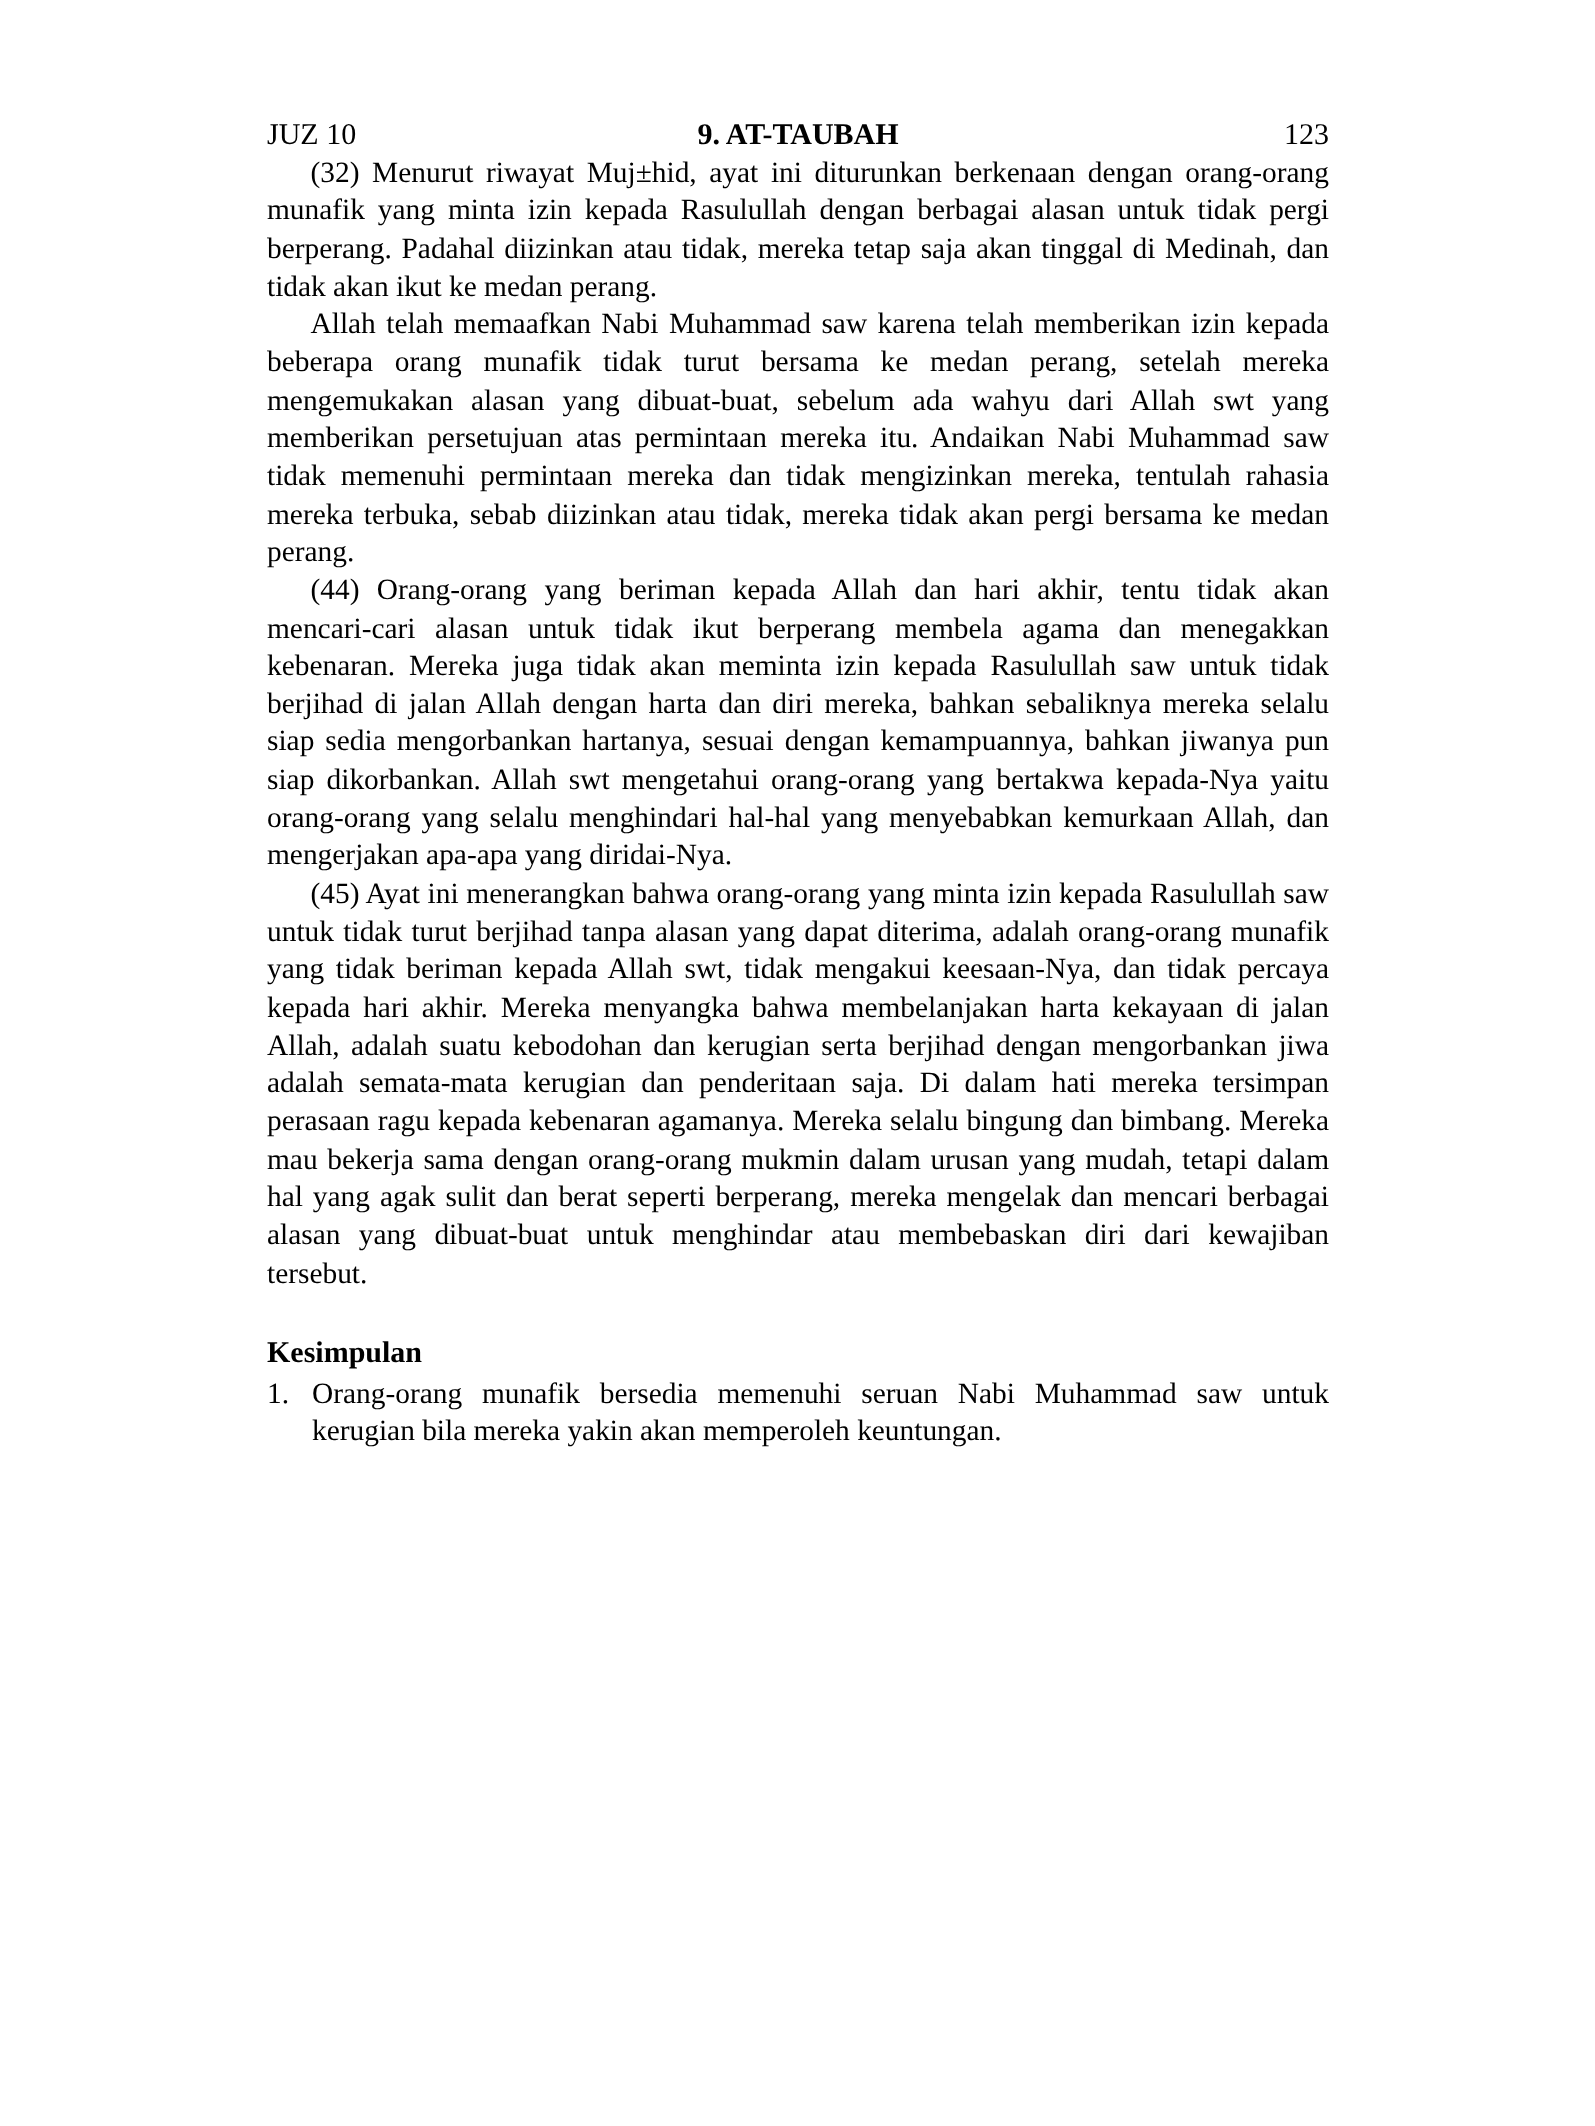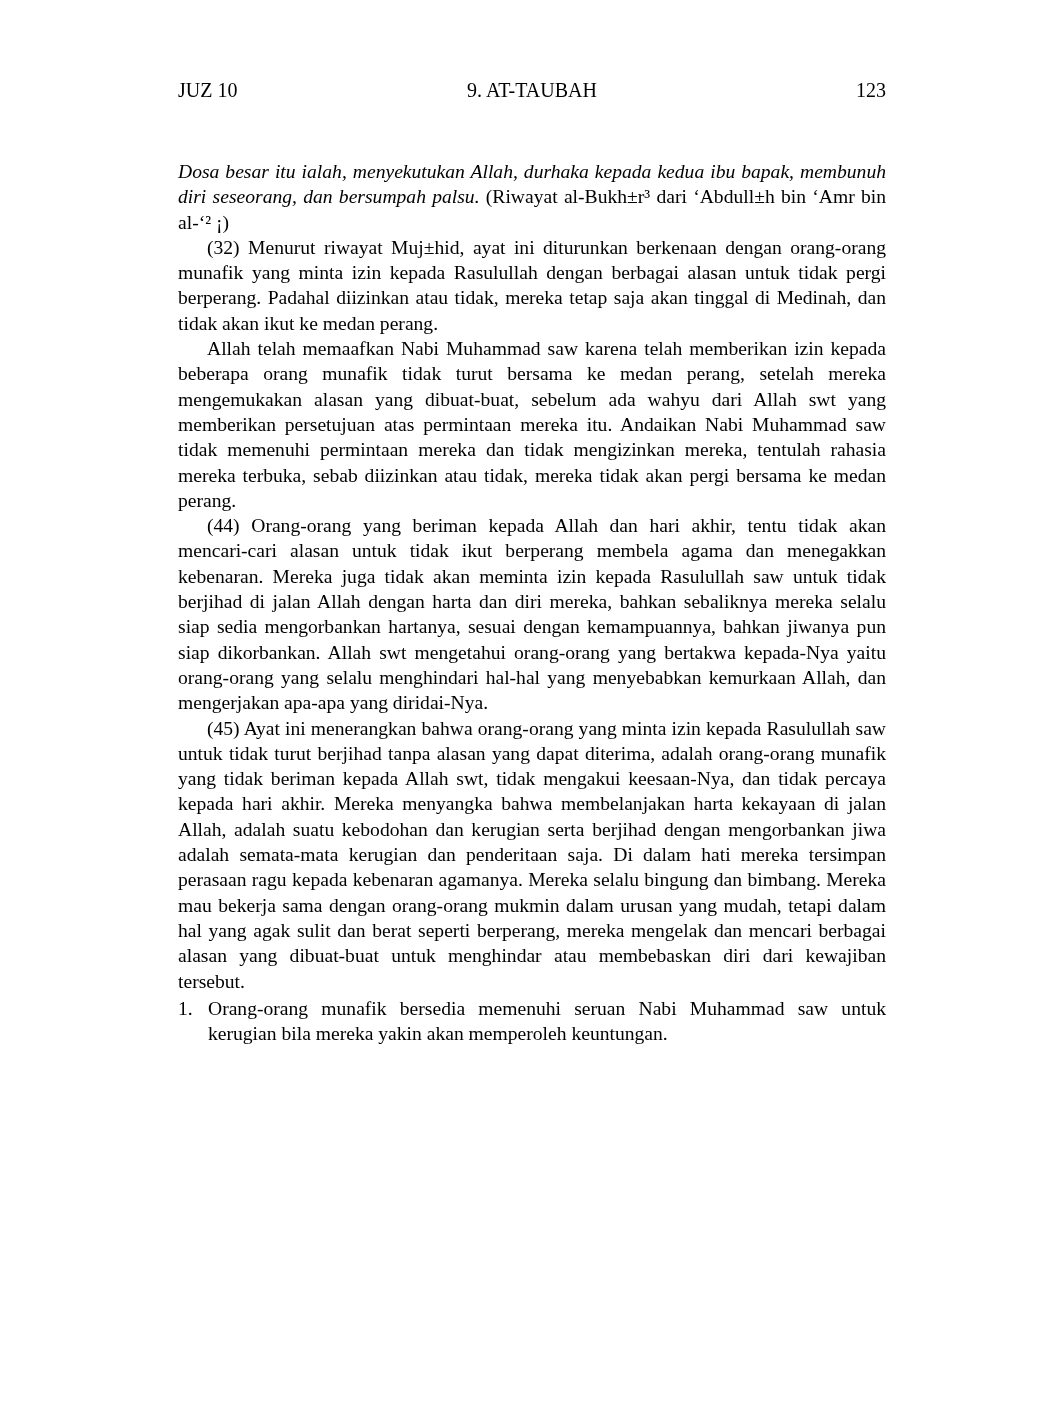--- a/index.html
+++ b/index.html
@@ -18,21 +18,21 @@
     color: #000000;
     overflow: hidden;
   }
   .running-header {
     display: flex;
     align-items: baseline;
     font-size: 20px;
     line-height: 25px;
   }
   .running-header .hcell { flex: 1 1 0; }
-  .running-header .hcenter { text-align: center; }
+  .running-header .hcenter { text-align: center; font-weight: bold; }
   .running-header .hright { text-align: right; }
 
   .body-text {
     font-size: 19.6px;
     line-height: 25.3px;
     text-align: justify;
   }
   p { margin: 0; }
 
   .intro-para {
@@ -71,27 +71,27 @@
 <div class="page">
 
   <div class="running-header">
     <div class="hcell">JUZ 10</div>
     <div class="hcell hcenter">9. AT-TAUBAH</div>
     <div class="hcell hright">123</div>
   </div>
 
   <div class="body-text">
 
-    <p class="intro-para"><span class="italic-part">Dosa besar itu ialah, menyekutukan Allah, durhaka kepada kedua ibu bapak, membunuh diri seseorang, dan bersumpah palsu.</span><span class="roman-part"> (Riwayat al-Bukh±r³ dari ‘Abdull±h bin ‘Amr bin al-‘²  ¡)</span></p>
 
     <p class="para-indent">(32) Menurut riwayat Muj±hid, ayat ini diturunkan berkenaan dengan orang-orang munafik yang minta izin kepada Rasulullah dengan berbagai alasan untuk tidak pergi berperang. Padahal diizinkan atau tidak, mereka tetap saja akan tinggal di Medinah, dan tidak akan ikut ke medan perang.</p>
     <p class="para-indent">Allah telah memaafkan Nabi Muhammad saw karena telah memberikan izin kepada beberapa orang munafik tidak turut bersama ke medan perang, setelah mereka mengemukakan alasan yang dibuat-buat, sebelum ada wahyu dari Allah swt yang memberikan persetujuan atas permintaan mereka itu. Andaikan Nabi Muhammad saw tidak memenuhi permintaan mereka dan tidak mengizinkan mereka, tentulah rahasia mereka terbuka, sebab diizinkan atau tidak, mereka tidak akan pergi bersama ke medan perang.</p>
     <p class="para-indent">(44) Orang-orang yang beriman kepada Allah dan hari akhir, tentu tidak akan mencari-cari alasan untuk tidak ikut berperang membela agama dan menegakkan kebenaran. Mereka juga tidak akan meminta izin kepada Rasulullah saw untuk tidak berjihad di jalan Allah dengan harta dan diri mereka, bahkan sebaliknya mereka selalu siap sedia mengorbankan hartanya, sesuai dengan kemampuannya, bahkan jiwanya pun siap dikorbankan. Allah swt mengetahui orang-orang yang bertakwa kepada-Nya yaitu orang-orang yang selalu menghindari hal-hal yang menyebabkan kemurkaan Allah, dan mengerjakan apa-apa yang diridai-Nya.</p>
     <p class="para-indent">(45) Ayat ini menerangkan bahwa orang-orang yang minta izin kepada Rasulullah saw untuk tidak turut berjihad tanpa alasan yang dapat diterima, adalah orang-orang munafik yang tidak beriman kepada Allah swt, tidak mengakui keesaan-Nya, dan tidak percaya kepada hari akhir. Mereka menyangka bahwa membelanjakan harta kekayaan di jalan Allah, adalah suatu kebodohan dan kerugian serta berjihad dengan mengorbankan jiwa adalah semata-mata kerugian dan penderitaan saja. Di dalam hati mereka tersimpan perasaan ragu kepada kebenaran agamanya. Mereka selalu bingung dan bimbang. Mereka mau bekerja sama dengan orang-orang mukmin dalam urusan yang mudah, tetapi dalam hal yang agak sulit dan berat seperti berperang, mereka mengelak dan mencari berbagai alasan yang dibuat-buat untuk menghindar atau membebaskan diri dari kewajiban tersebut.</p>
 
+    <p class="conclusion-heading">Kesimpulan</p>
 
     <div class="conclusion-list">
       <div class="list-item">
         <span class="list-number">1.</span>
         <span class="list-text">Orang-orang munafik bersedia memenuhi seruan Nabi Muhammad saw untuk kerugian bila mereka yakin akan memperoleh keuntungan.</span>
       </div>
     </div>
 
   </div>
 

